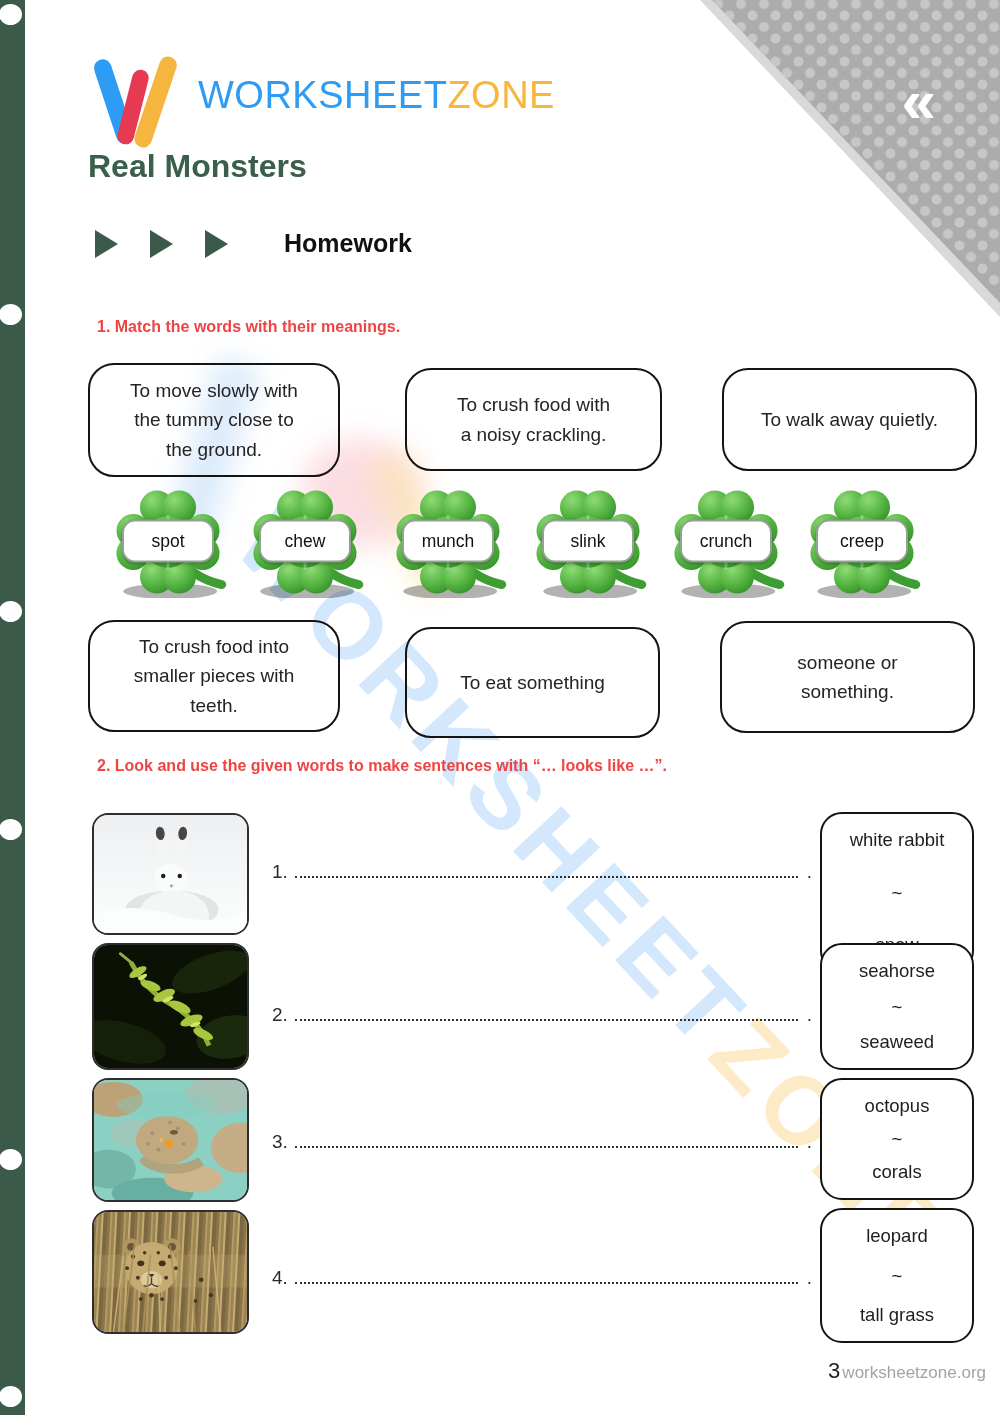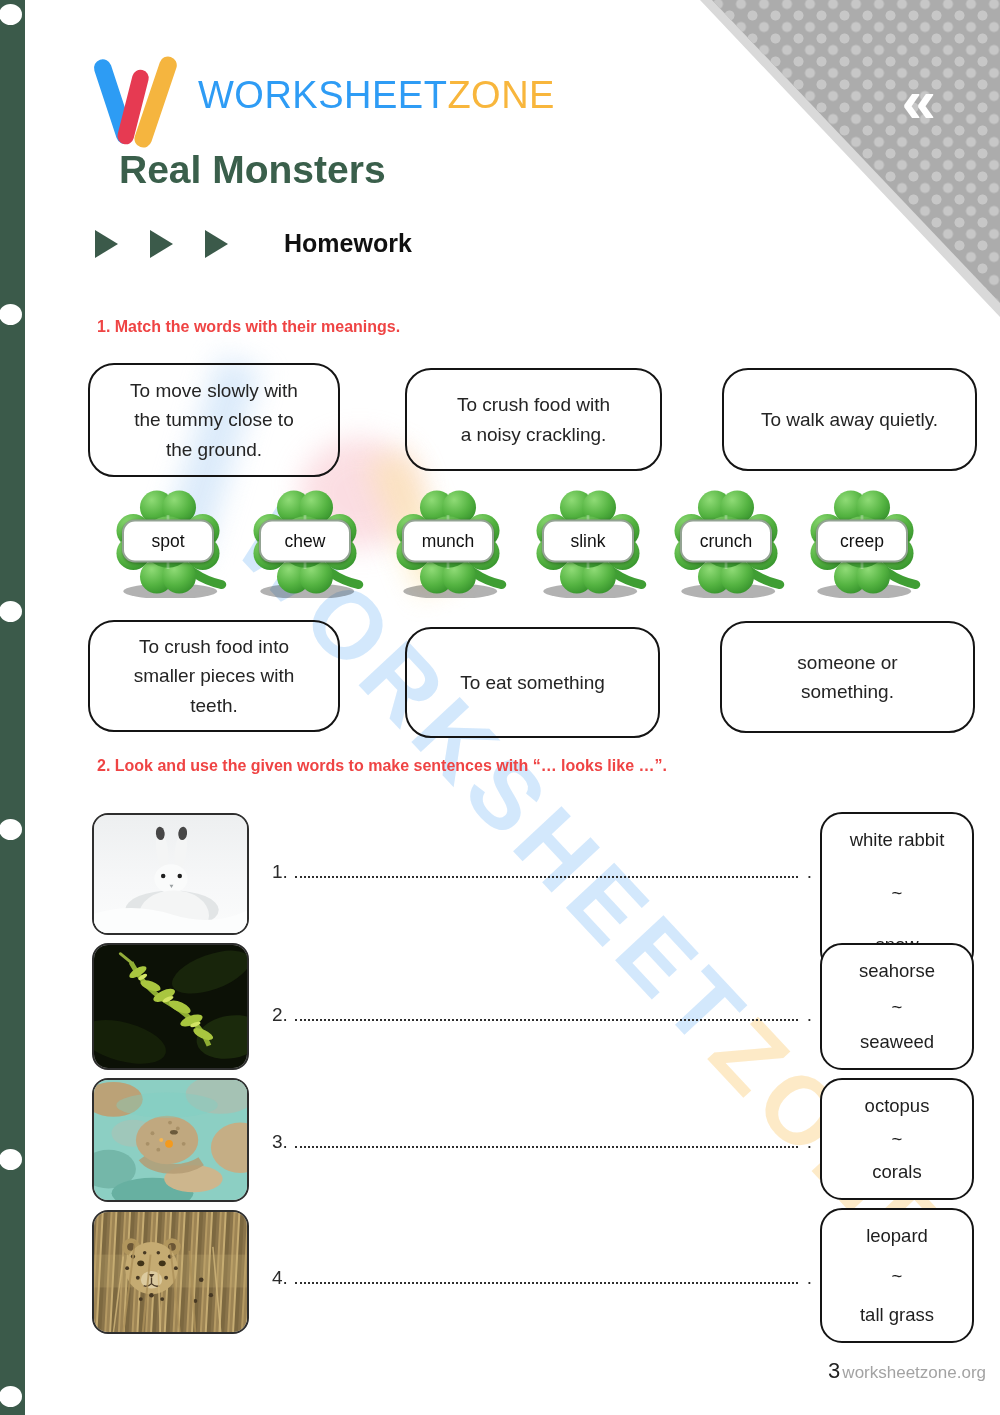--- a/index.html
+++ b/index.html
@@ -22,21 +22,21 @@
   .watermark{position:absolute;left:295px;top:488px;transform:rotate(47deg);transform-origin:0 0;
        font-size:96px;font-weight:800;letter-spacing:8px;white-space:nowrap;z-index:0;}
   .wm-blue{color:rgba(140,195,246,.38);}
   .wm-yellow{color:rgba(248,193,92,.34);}
   .blur-blob{position:absolute;filter:blur(14px);z-index:0;}
   
   .logo-box{position:absolute;left:88px;top:56px;width:92px;height:94px;z-index:3;}
   .wordmark{position:absolute;left:198px;top:74px;font-size:38px;font-weight:400;letter-spacing:.5px;z-index:3;}
   .wm-word-blue{color:#2e9cf5;}
   .wm-word-yellow{color:#f8b63c;}
-  .page-title{position:absolute;left:88px;top:148px;font-size:39px;font-weight:700;color:#3a5f4b;z-index:3;margin-left:31px;}
+  .page-title{position:absolute;left:88px;top:148px;font-size:32px;font-weight:700;color:#3a5f4b;z-index:3;}
   .homework-row{position:absolute;left:95px;top:229px;display:flex;align-items:center;z-index:3;}
   .tri{width:0;height:0;border-top:14px solid transparent;border-bottom:14px solid transparent;
        border-left:23px solid #3b5a4a;margin-right:32px;}
   .homework-label{font-size:25px;font-weight:700;color:#111;margin-left:24px;}
   
   .q-heading{position:absolute;left:97px;font-size:16px;font-weight:700;color:#ef4444;z-index:3;}
   
   .defbox{position:absolute;border:2px solid #141414;border-radius:26px;display:flex;flex-direction:column;
        justify-content:center;text-align:center;font-size:19px;line-height:1.55;color:#242424;
        box-sizing:border-box;padding:6px 14px;z-index:3;background:transparent;}

